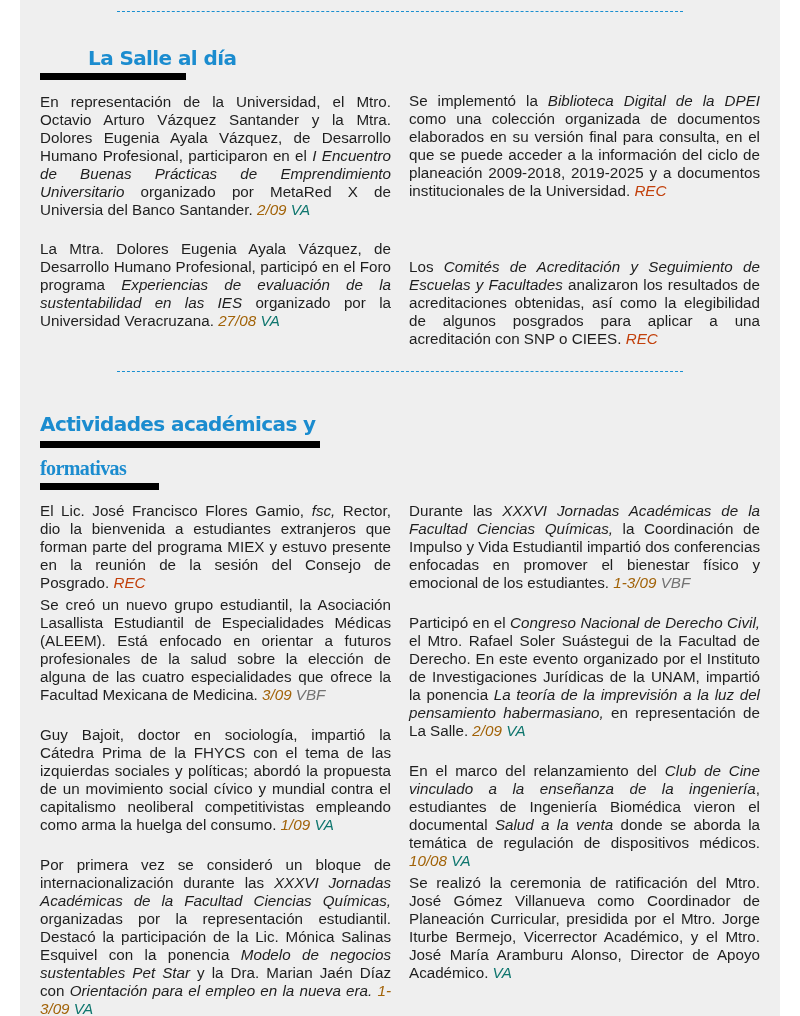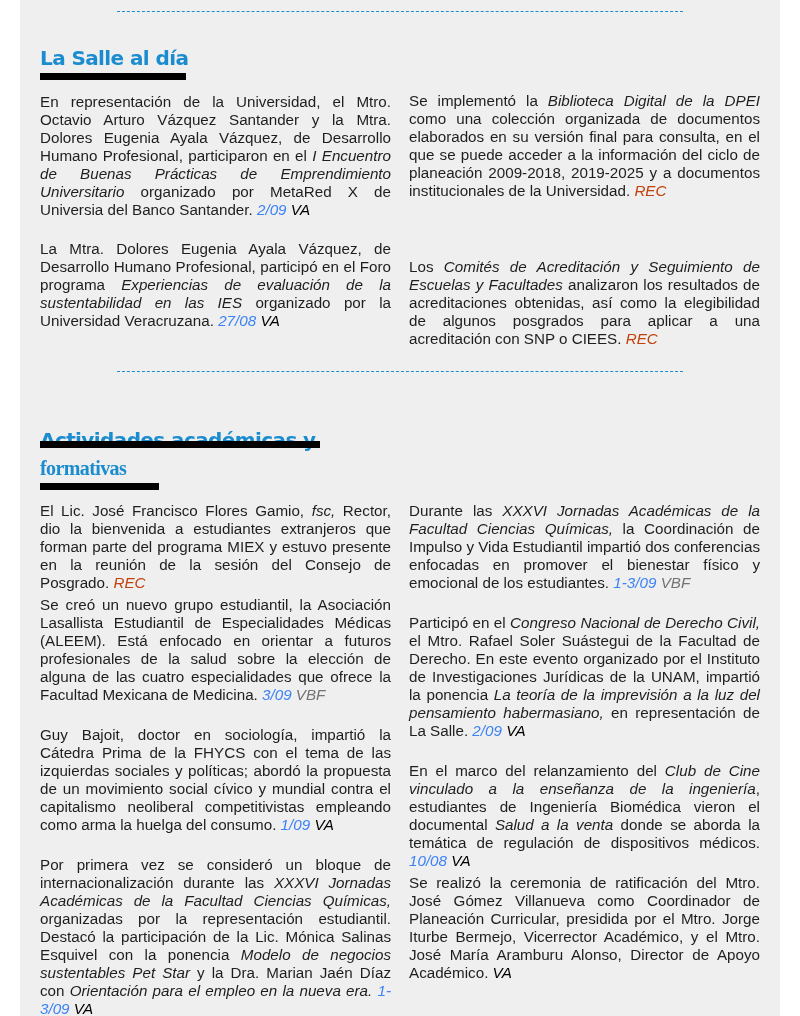--- a/index.html
+++ b/index.html
@@ -5,44 +5,44 @@
     html, body { margin: 0; padding: 0; background: #ffffff; }
     body { width: 800px; height: 1016px; overflow: hidden; position: relative; font-family: "Liberation Sans", sans-serif; }
     .panel { position: absolute; left: 20px; top: 0; width: 760px; height: 1016px; background: #efefef; }
     .divider { position: absolute; left: 117px; width: 566px; height: 0; border-top: 1.5px dashed #1a8fd0; }
     .section-title { position: absolute; left: 40px; margin: 0; color: #1b8ccf; font-family: "DejaVu Sans", sans-serif; font-weight: bold; font-size: 20px; letter-spacing: -0.6px; line-height: 24px; white-space: nowrap; }
     .underline { position: absolute; left: 40px; height: 7px; background: #000; }
     .col-left { left: 40px; }
     .col-right { left: 409px; }
     .item { font-family: "Liberation Sans", sans-serif; font-size: 15.2px; line-height: 18px; color: #1e1e1e; text-align: justify; margin: 0; position: absolute; width: 351px; }
     .item i { }
-    .date { color: #3b82f6; font-style: italic; }
+    .date { color: #a16207; font-style: italic; }
     .tag { font-style: italic; }
-    .tag-va { color: #000000; }
+    .tag-va { color: #0f766e; }
     .tag-rec { color: #c2410c; }
     .tag-vbf { color: #737373; }
   </style>
 </head>
 <body>
 
 <div class="panel"></div>
 
 <div class="divider" style="top:11px;"></div>
 
-<h2 class="section-title" style="top:46px;">La Salle al día</h2>
+<h2 class="section-title" style="top:46px;margin-left:48px;">La Salle al día</h2>
 <div class="underline" style="top:73px; width:146px;"></div>
 
 <p class="item col-left" style="left:40px; top:93px;"><span>En representación de la Universidad, el Mtro. Octavio Arturo Vázquez Santander y la Mtra. Dolores Eugenia Ayala Vázquez, de Desarrollo Humano Profesional, participaron en el </span><i>I Encuentro de Buenas Prácticas de Emprendimiento Universitario</i><span> organizado por MetaRed X de Universia del Banco Santander. </span><span class="date">2/09</span> <span class="tag tag-va">VA</span></p>
 <p class="item col-left" style="left:40px; top:240px;"><span>La Mtra. Dolores Eugenia Ayala Vázquez, de Desarrollo Humano Profesional, participó en el Foro programa </span><i>Experiencias de evaluación de la sustentabilidad en las IES</i><span> organizado por la Universidad Veracruzana. </span><span class="date">27/08</span> <span class="tag tag-va">VA</span></p>
 <p class="item col-right" style="left:409px; top:92px;"><span>Se implementó la </span><i>Biblioteca Digital de la DPEI</i><span> como una colección organizada de documentos elaborados en su versión final para consulta, en el que se puede acceder a la información del ciclo de planeación 2009-2018, 2019-2025 y a documentos institucionales de la Universidad. </span><span class="tag tag-rec">REC</span></p>
 <p class="item col-right" style="left:409px; top:221px;margin-top:37px;"><span>Los </span><i>Comités de Acreditación y Seguimiento de Escuelas y Facultades</i><span> analizaron los resultados de acreditaciones obtenidas, así como la elegibilidad de algunos posgrados para aplicar a una acreditación con SNP o CIEES. </span><span class="tag tag-rec">REC</span></p>
 
 <div class="divider" style="top:371px;"></div>
 
-<h2 class="section-title" style="top:428px;">Actividades académicas y</h2>
+<h2 class="section-title" style="top:412px;">Actividades académicas y</h2>
 <div class="underline" style="top:441px; width:280px;"></div>
 <h2 class="section-title" style="top:456px;font-family:Liberation Serif, serif;">formativas</h2>
 <div class="underline" style="top:483px; width:119px;"></div>
 
 <p class="item col-left" style="left:40px; top:502px;"><span>El Lic. José Francisco Flores Gamio, </span><i>fsc,</i><span> Rector, dio la bienvenida a estudiantes extranjeros que forman parte del programa MIEX y estuvo presente en la reunión de la sesión del Consejo de Posgrado. </span><span class="tag tag-rec">REC</span></p>
 <p class="item col-left" style="left:40px; top:596px;"><span>Se creó un nuevo grupo estudiantil, la Asociación Lasallista Estudiantil de Especialidades Médicas (ALEEM). Está enfocado en orientar a futuros profesionales de la salud sobre la elección de alguna de las cuatro especialidades que ofrece la Facultad Mexicana de Medicina. </span><span class="date">3/09</span> <span class="tag tag-vbf">VBF</span></p>
 <p class="item col-left" style="left:40px; top:726px;"><span>Guy Bajoit, doctor en sociología, impartió la Cátedra Prima de la FHYCS con el tema de las izquierdas sociales y políticas; abordó la propuesta de un movimiento social cívico y mundial contra el capitalismo neoliberal competitivistas empleando como arma la huelga del consumo. </span><span class="date">1/09</span> <span class="tag tag-va">VA</span></p>
 <p class="item col-left" style="left:40px; top:856px;"><span>Por primera vez se consideró un bloque de internacionalización durante las </span><i>XXXVI Jornadas Académicas de la Facultad Ciencias Químicas,</i><span> organizadas por la representación estudiantil. Destacó la participación de la Lic. Mónica Salinas Esquivel con la ponencia </span><i>Modelo de negocios sustentables Pet Star</i><span> y la Dra. Marian Jaén Díaz con </span><i>Orientación para el empleo en la nueva era.</i><span> </span><span class="date">1-3/09</span> <span class="tag tag-va">VA</span></p>
 
 <p class="item col-right" style="left:409px; top:502px;"><span>Durante las </span><i>XXXVI Jornadas Académicas de la Facultad Ciencias Químicas,</i><span> la Coordinación de Impulso y Vida Estudiantil impartió dos conferencias enfocadas en promover el bienestar físico y emocional de los estudiantes. </span><span class="date">1-3/09</span> <span class="tag tag-vbf">VBF</span></p>

